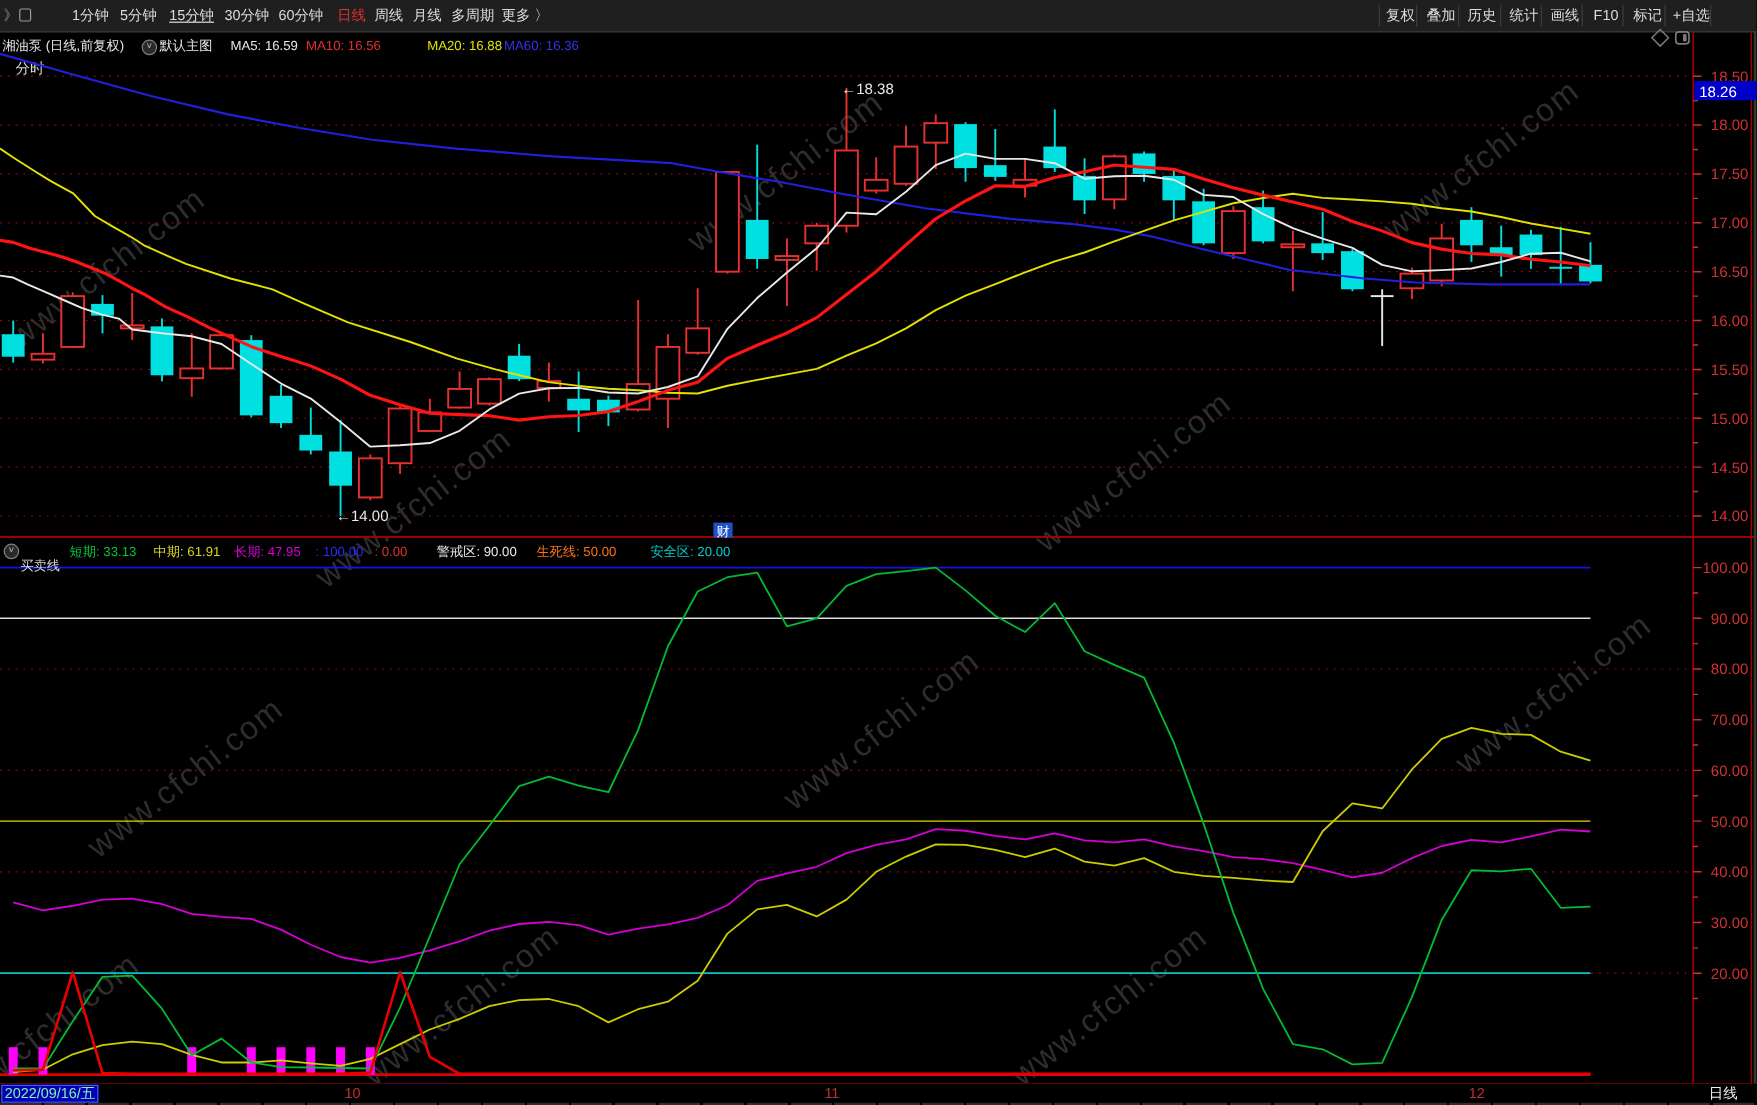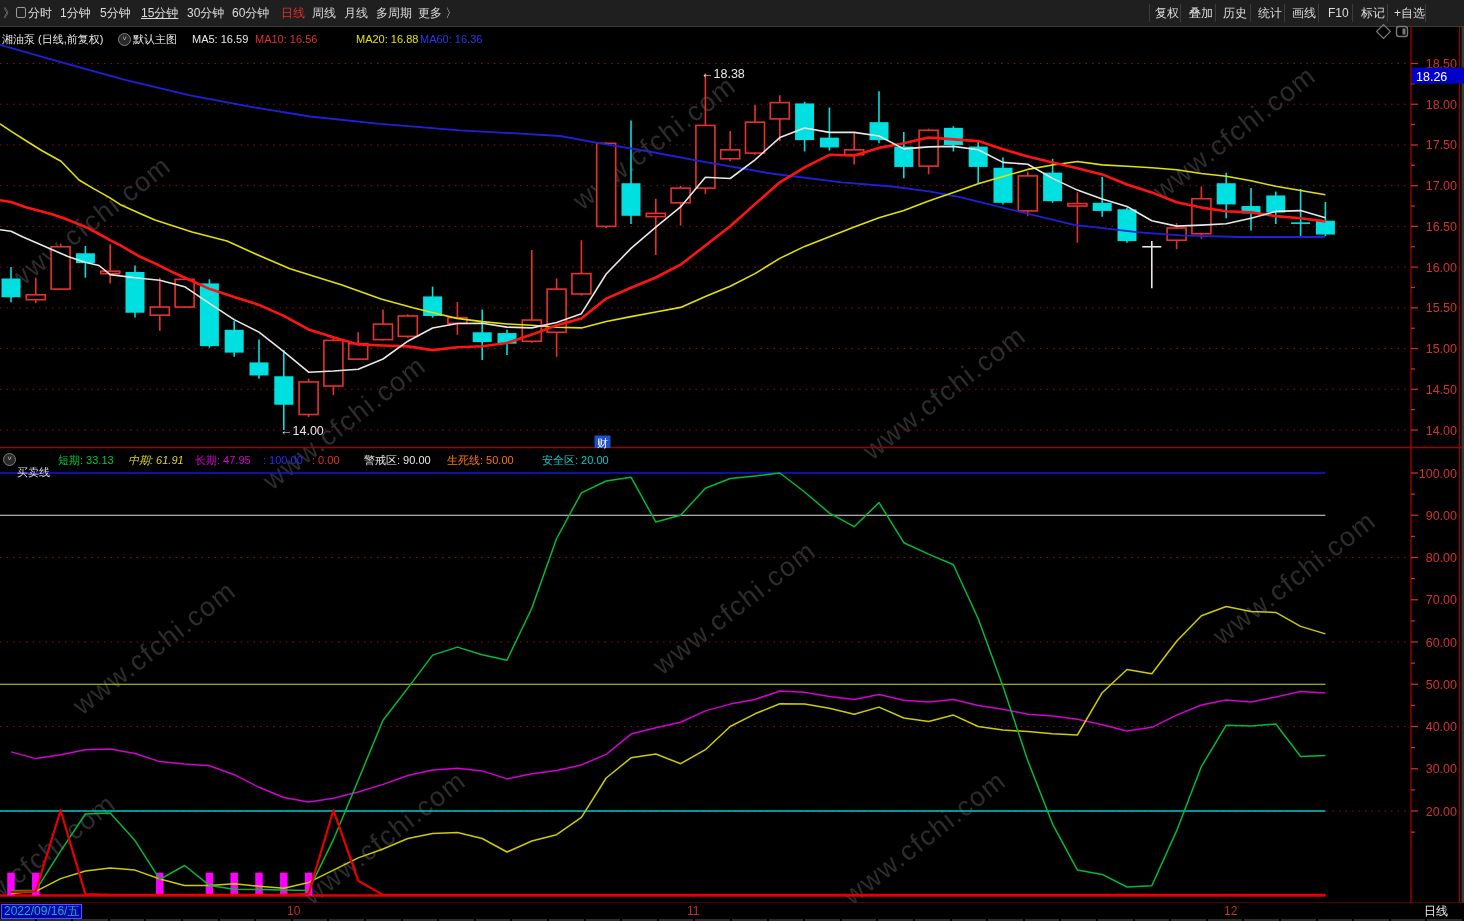--- a/index.html
+++ b/index.html
@@ -11,32 +11,32 @@
   .mitem.active{color:#e03030;}
   .msep{position:absolute;top:4px;height:18px;width:1px;background:#3c3c3c;}
   #menu-icon{position:absolute;left:3px;top:5px;width:26px;height:16px;color:#9a9a9a;font-size:12px;line-height:16px;}
   #menu-icon i{display:inline-block;width:8px;height:9px;border:1px solid #9a9a9a;border-radius:2px;margin-left:1px;vertical-align:-1px;}
   #chart-svg{position:absolute;left:0;top:0;}
   .hdr{position:absolute;height:16px;line-height:16px;font-size:11px;white-space:nowrap;}
   .circ-icon{position:absolute;width:11px;height:11px;border:1px solid #808080;border-radius:50%;
              color:#b8b8b8;font-size:8px;line-height:10px;text-align:center;background:#2a2a2a;}
   #statusbar{position:absolute;left:0;top:903px;width:1464px;height:17px;background:#000;}
   #datebox{position:absolute;left:1px;top:1px;height:13px;background:#0000b4;border:1px solid #4656ff;
-           color:#14b8a6;font-size:12px;line-height:13px;padding:0 2px;}
+           color:#86efac;font-size:12px;line-height:13px;padding:0 2px;}
   .month-label{position:absolute;top:2px;font-size:12px;color:#c03030;line-height:13px;}
   #period-label{position:absolute;left:1412px;top:2px;width:48px;text-align:center;font-size:12px;color:#efefef;line-height:13px;}
   #bottom-strip{position:absolute;left:0;top:919px;width:1464px;height:2px;background:repeating-linear-gradient(90deg,#2e2e2e 0px,#2e2e2e 34.6px,#000 34.6px,#000 36.6px);}
 </style>
 </head>
 <body>
 
 <div id="screen">
   <div id="menubar">
     <span id="menu-icon"><span>》</span><i></i></span>
-  <span class="mitem" style="left: 28px;">分时</span>
+  <span class="mitem" style="left: 13px; margin-top: 44px;">分时</span>
       <span class="mitem" style="left: 60px;">1分钟</span>
       <span class="mitem" style="left: 100px;">5分钟</span>
       <span class="mitem" style="left: 141px; text-decoration: underline;">15分钟</span>
       <span class="mitem" style="left: 187px;">30分钟</span>
       <span class="mitem" style="left: 232px;">60分钟</span>
       <span class="mitem active" style="left: 281px;">日线</span>
       <span class="mitem" style="left: 312px;">周线</span>
       <span class="mitem" style="left: 344px;">月线</span>
       <span class="mitem" style="left: 376px;">多周期</span>
       <span class="mitem" style="left: 418px;">更多 〉</span>
@@ -302,20 +302,20 @@
 <span class="hdr" style="left: 2px; top: 31px; color: rgb(232, 232, 232);">湘油泵 (日线,前复权)</span>
     <span class="circ-icon" style="left: 118px; top: 33px;">˅</span>
     <span class="hdr" style="left: 133px; top: 31px; color: rgb(232, 232, 232);">默认主图</span>
     <span class="hdr" style="left: 192px; top: 31px; color: rgb(232, 232, 232);">MA5: 16.59</span>
     <span class="hdr" style="left: 255px; top: 31px; color: rgb(224, 48, 48);">MA10: 16.56</span>
     <span class="hdr" style="left: 337px; top: 31px; color: rgb(226, 226, 0); margin-left: 19px;">MA20: 16.88</span>
     <span class="hdr" style="left: 420px; top: 31px; color: rgb(50, 50, 240);">MA60: 16.36</span>
     <span class="circ-icon" style="left: 3px; top: 453px;">˅</span>
     <span class="hdr" style="left: 17px; top: 452px; color: rgb(220, 220, 220); margin-top: 12px;">买卖线</span>
     <span class="hdr" style="left: 58px; top: 452px; color: rgb(0, 200, 56);">短期: 33.13</span>
-    <span class="hdr" style="left: 128px; top: 452px; color: rgb(216, 216, 32); font-style: italic;">中期: 61.91</span>
+    <span class="hdr" style="left: 128px; top: 452px; color: rgb(216, 216, 32);">中期: 61.91</span>
     <span class="hdr" style="left: 195px; top: 452px; color: rgb(212, 0, 212);">长期: 47.95</span>
     <span class="hdr" style="left: 263px; top: 452px; color: rgb(42, 42, 245);">: 100.00</span>
     <span class="hdr" style="left: 312px; top: 452px; color: rgb(224, 48, 48);">: 0.00</span>
     <span class="hdr" style="left: 364px; top: 452px; color: rgb(232, 232, 232);">警戒区: 90.00</span>
     <span class="hdr" style="left: 447px; top: 452px; color: #f97316;">生死线: 50.00</span>
     <span class="hdr" style="left: 542px; top: 452px; color: rgb(0, 204, 204);">安全区: 20.00</span>
   </div>
 
 </body></html>

